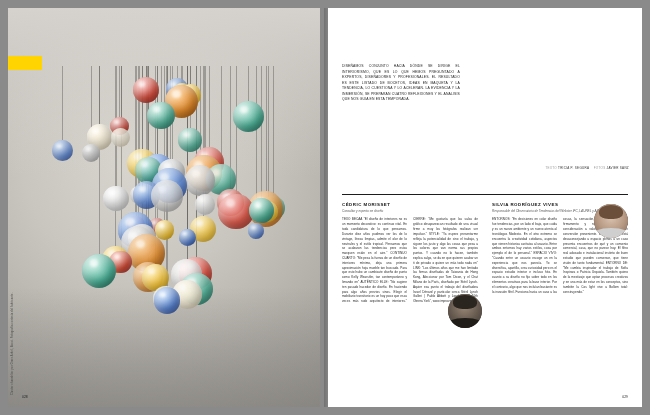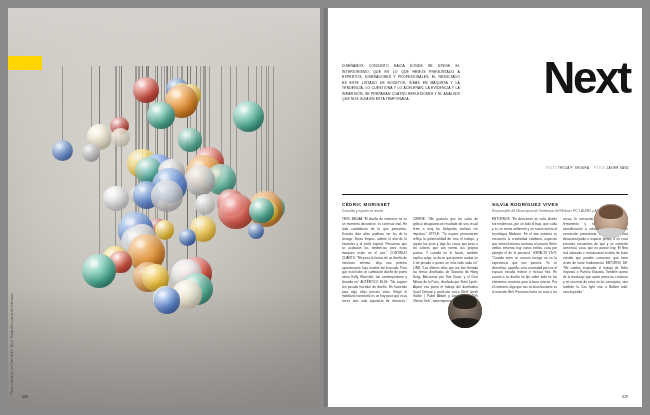--- a/index.html
+++ b/index.html
@@ -369,21 +369,20 @@
     <div class="page-num pn-left">028</div>
   </div>
 
   <div class="fold"></div>
 
   <div class="page-right">
 
     <div class="deck">DISEÑAMOS CONJUNTO HACIA DÓNDE SE DIRIGE EL INTERIORISMO, QUE ES LO QUE HEMOS PREGUNTADO A EXPERTOS, DISEÑADORES Y PROFESIONALES. EL RESULTADO ES ESTE LISTADO DE BOCETOS, IDEAS EN MAQUETA Y LA TENDENCIA, LO CUESTIONA Y LO ACELERAN. LA EVIDENCIA Y LA INMERSIÓN, SE PREPARAN CUATRO REFLEXIONES Y EL ANÁLISIS QUE NOS GUÍA EN ESTA TEMPORADA.</div>
 
     <div class="title-block">
-      <div class="t-next">Next</div>
     </div>
 
     <div class="byline">
       <span class="lbl">TEXTO</span>
       <span>TRICIA P. SEGURA</span>
       &nbsp;&nbsp;
       <span class="lbl">FOTOS</span>
       <span>JAVIER SANZ</span>
     </div>
 

